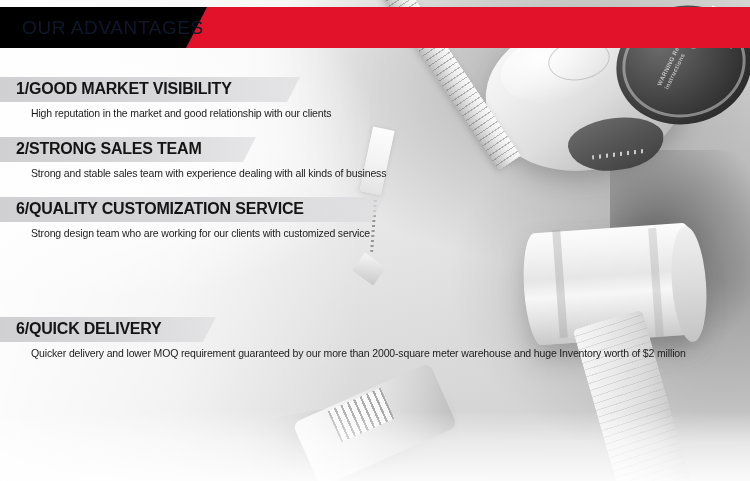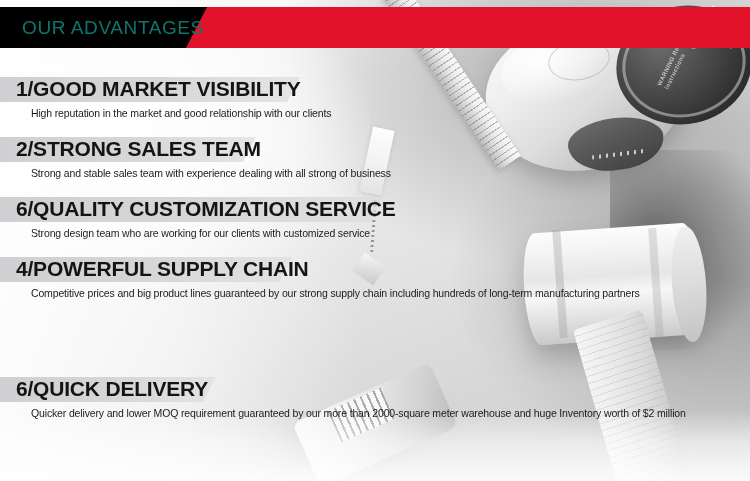--- a/index.html
+++ b/index.html
@@ -289,21 +289,21 @@
     left: 0; top: 0;
     width: 222px; height: 41px;
     background: #000000;
     clip-path: polygon(0 0, 207px 0, 186px 41px, 0 41px);
   }
   .header-title {
     position: absolute;
     left: 22px; top: 0;
     height: 41px;
     line-height: 41px;
-    color: #0f766e;
+    color: #0f172a;
     font-size: 19px;
     font-weight: normal;
     letter-spacing: 0.6px;
     white-space: nowrap;
   }
 
   
   .list {
     position: absolute;
     left: 0; top: 74px;
@@ -326,21 +326,21 @@
     height: 25px;
     background: linear-gradient(90deg, rgba(204,204,206,0.92) 0%, rgba(210,210,212,0.88) 55%, rgba(222,222,224,0.72) 100%);
     clip-path: polygon(0 0, 100% 0, calc(100% - 13px) 100%, 0 100%);
   }
   .head-text {
     position: relative;
     display: inline-block;
     padding: 0 14px 0 16px;
     height: 30px;
     line-height: 30px;
-    font-size: 21px;
+    font-size: 16px;
     font-weight: bold;
     color: #141414;
     letter-spacing: -0.2px;
     white-space: nowrap;
     text-align: right;
   }
   .desc {
     position: relative;
     margin: 3px 0 0 31px;
     font-size: 10.5px;
@@ -408,38 +408,31 @@
         <div class="head-text">1/GOOD MARKET VISIBILITY</div>
       </div>
       <div class="desc">High reputation in the market and good relationship with our clients</div>
     </div>
 
     <div class="item">
       <div class="head-wrap">
         <div class="head-band" style="width:256px"></div>
         <div class="head-text">2/STRONG SALES TEAM</div>
       </div>
-      <div class="desc">Strong and stable sales team with experience dealing with all strong of business</div>
+      <div class="desc">Strong and stable sales team with experience dealing with all kinds of business</div>
     </div>
 
     <div class="item">
       <div class="head-wrap">
         <div class="head-band" style="width:384px"></div>
         <div class="head-text">6/QUALITY CUSTOMIZATION SERVICE</div>
       </div>
       <div class="desc">Strong design team who are working for our clients with customized service</div>
     </div>
 
-    <div class="item">
-      <div class="head-wrap">
-        <div class="head-band" style="width:292px"></div>
-        <div class="head-text">4/POWERFUL SUPPLY CHAIN</div>
-      </div>
-      <div class="desc">Competitive prices and big product lines guaranteed by our strong supply chain including hundreds of long-term manufacturing partners</div>
-    </div>
 
     <div class="item">
     </div>
 
     <div class="item">
       <div class="head-wrap">
         <div class="head-band" style="width:216px"></div>
         <div class="head-text">6/QUICK DELIVERY</div>
       </div>
       <div class="desc">Quicker delivery and lower MOQ requirement guaranteed by our more than 2000-square meter warehouse and huge Inventory worth of $2 million</div>

